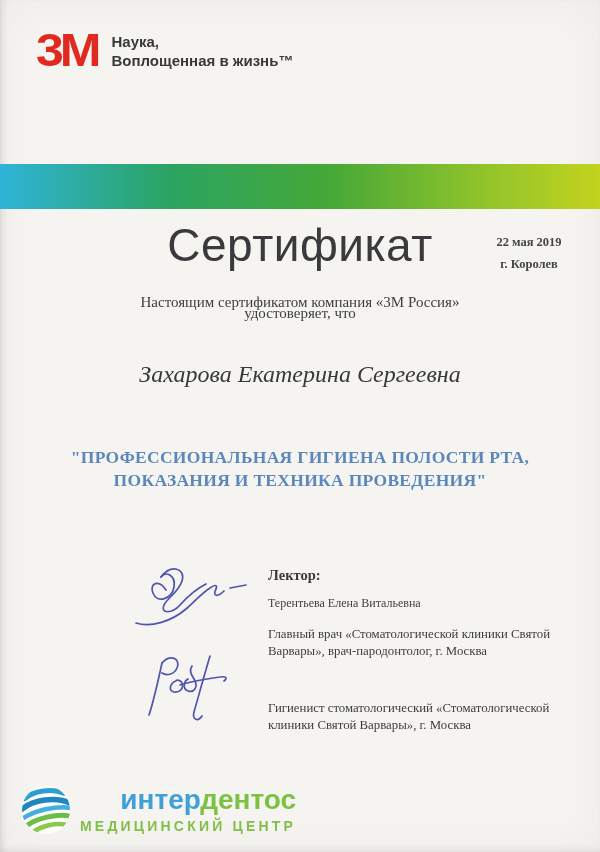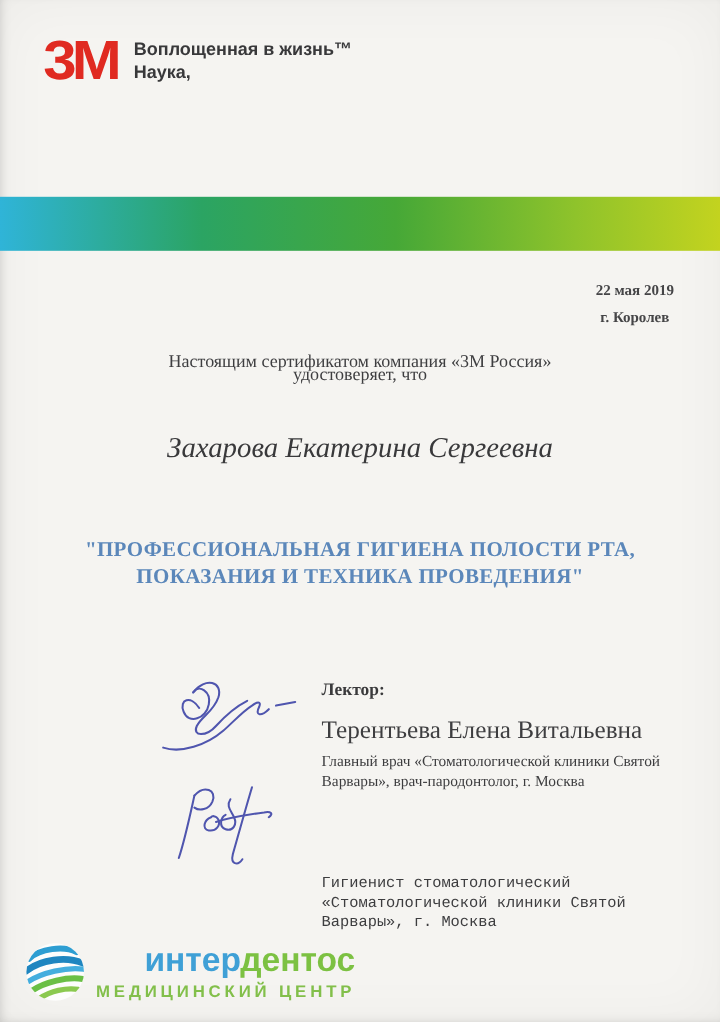--- a/index.html
+++ b/index.html
@@ -102,31 +102,31 @@
     line-height: 23px;
     color: #5b87ba;
     letter-spacing: 0.3px;
   }
 
   
   .lect-heading {
     position: absolute; left: 268px; top: 567px;
     font-weight: 700; font-size: 14.5px; color: #3a3a3c;
   }
-  .lect-name { position: absolute; left: 268px; font-size: 21px; color: #3e3e40; }
+  .lect-name { position: absolute; left: 268px; font-size: 12px; color: #3e3e40; }
   .lect-name.n1 { top: 596px; }
   .lect-name.n2 { top: 670px; }
   .lect-role {
     position: absolute; left: 268px; width: 298px;
     font-size: 12.8px; line-height: 16.5px; color: #44444
 
 6;
   }
   .lect-role.r1 { top: 626px; }
-  .lect-role.r2 { top: 728px; font-family: Liberation Mono, monospace; }
+  .lect-role.r2 { top: 700px; }
 
   .sig { position: absolute; }
   .sig.s1 { left: 126px; top: 560px; }
   .sig.s2 { left: 138px; top: 650px; }
 
   
   .clinic { position: absolute; left: 20px; top: 784px; display: flex; align-items: flex-start; }
   .globe { width: 52px; height: 52px; }
   .clinic-text { margin-left: 5px; margin-top: 1px; }
   .clinic-name {
@@ -150,27 +150,28 @@
   }
 </style>
 </head>
 <body>
 
 <div class="page">
 
   <header class="brand">
     <div class="logo3m">3M</div>
     <div class="tagline">
+      <div>Наука,</div>
       <div>Воплощенная в жизнь™</div>
-      <div>Наука,</div>
     </div>
   </header>
 
   <div class="gradient-bar"></div>
 
+  <h1 class="title">Сертификат</h1>
   <div class="dateblock">
     <div>22 мая 2019</div>
     <div>г. Королев</div>
   </div>
 
   <p class="intro l1">Настоящим сертификатом компания «3М Россия»</p>
   <p class="intro l2">удостоверяет, что</p>
   <div class="recipient">Захарова Екатерина Сергеевна</div>
 
   <div class="course">

